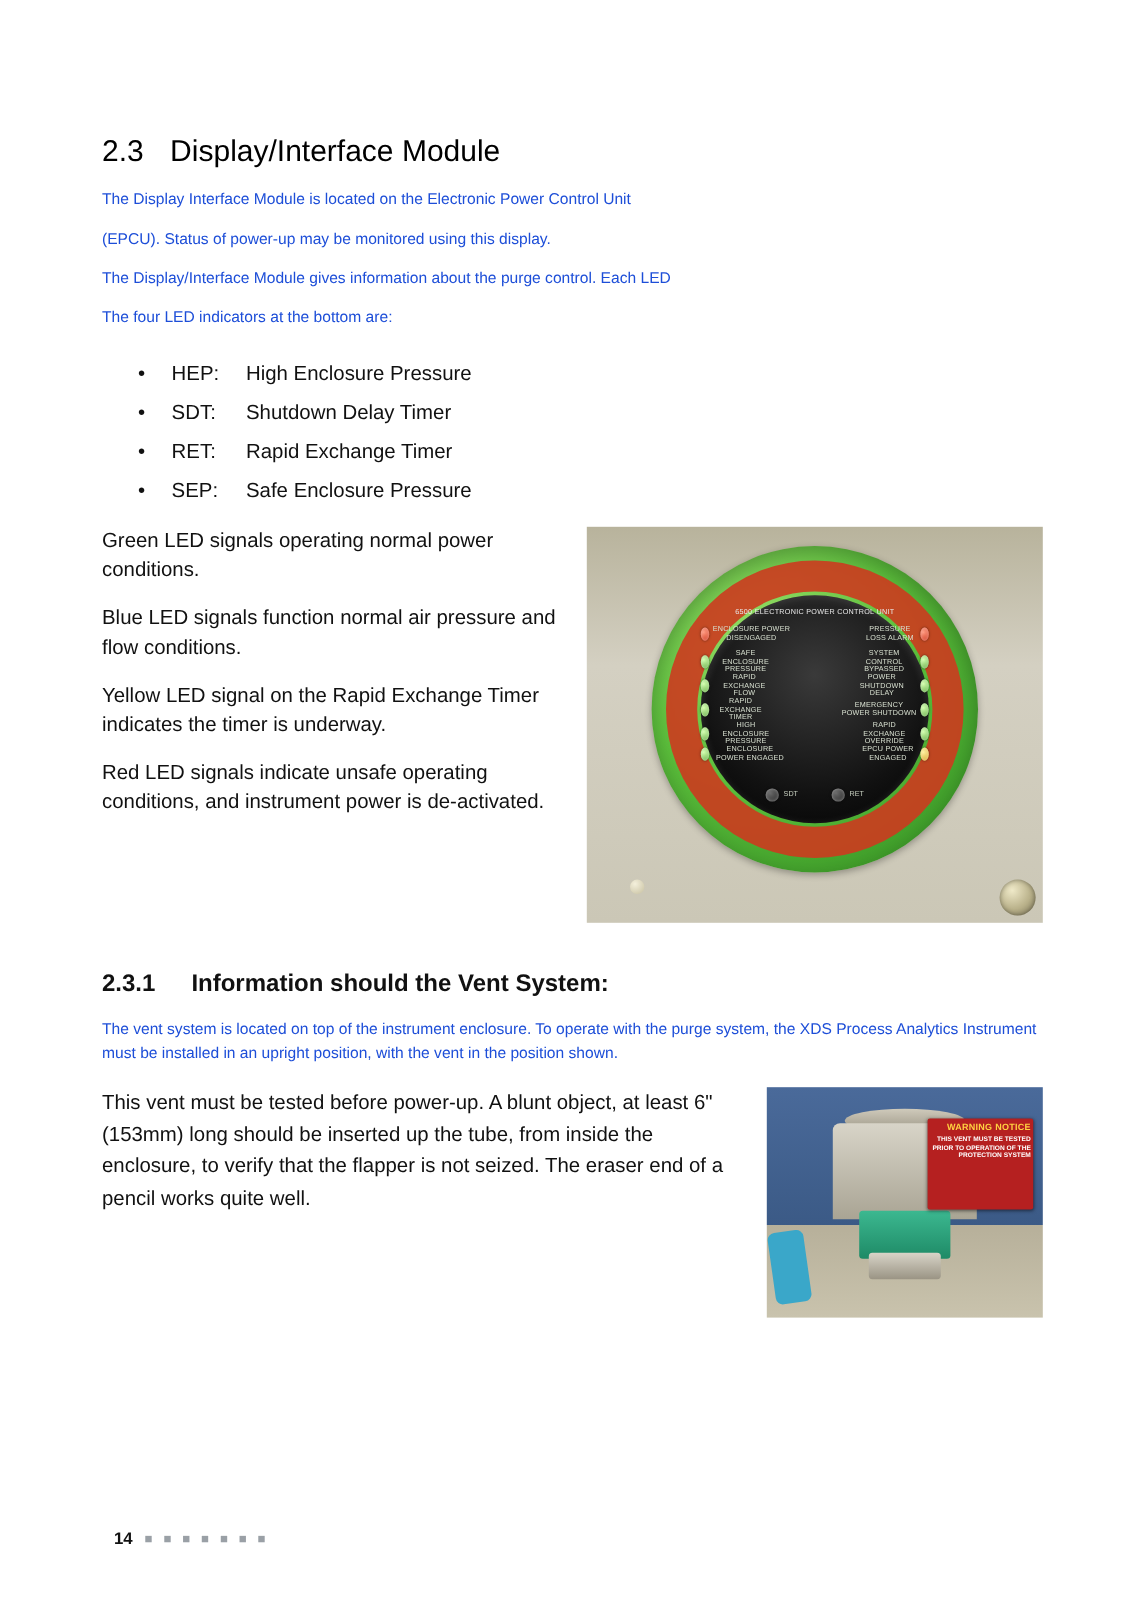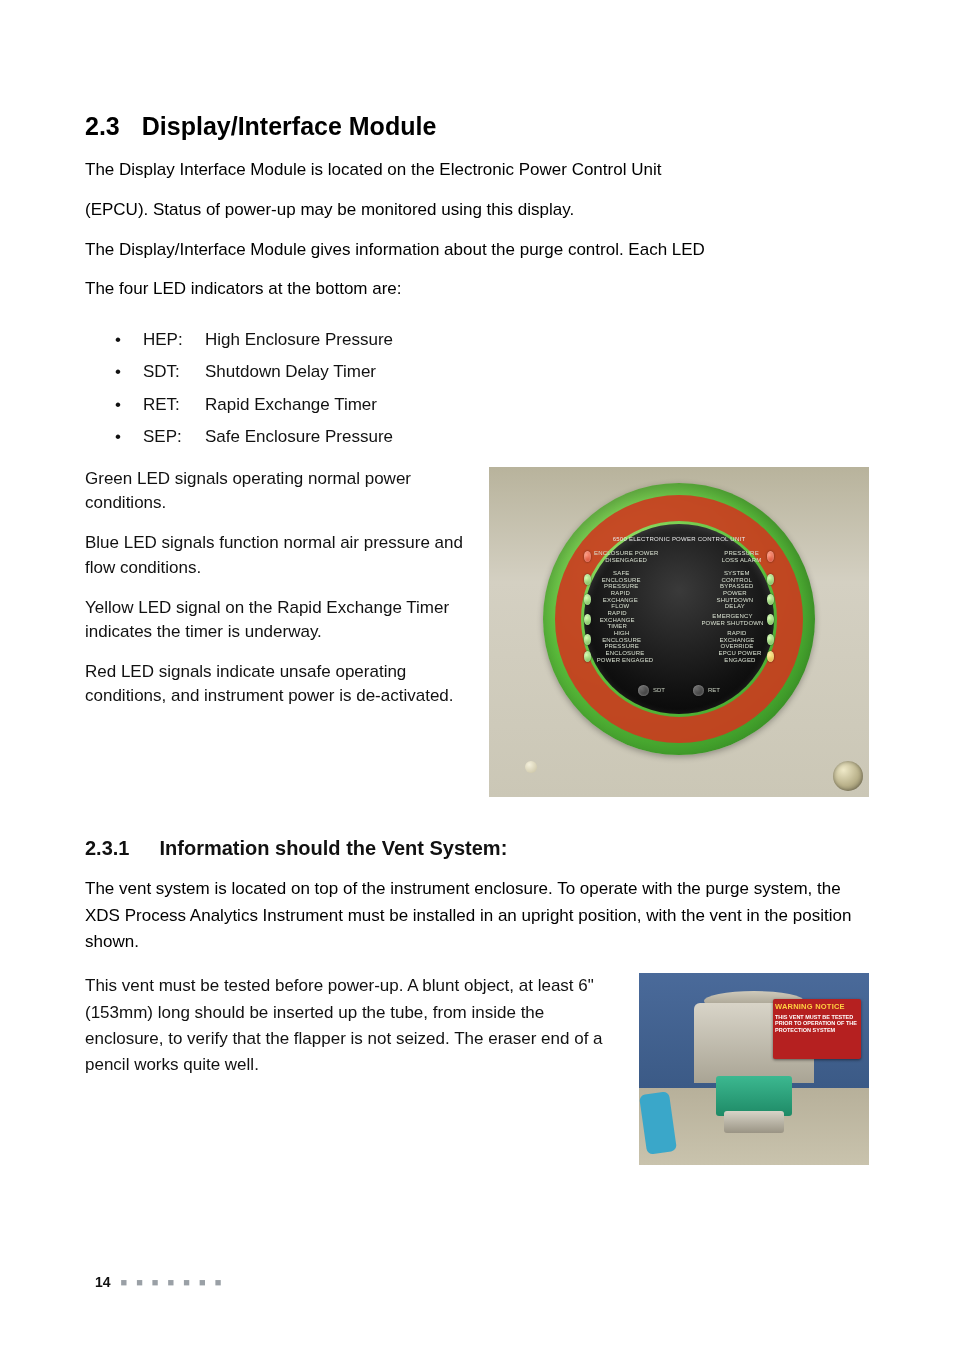--- a/index.html
+++ b/index.html
@@ -13,30 +13,30 @@
     color: #111;
     position: relative;
   }
   .page {
     box-sizing: border-box;
     padding: 112px 85px 0 85px;
     width: 954px;
   }
   h2.section {
     font-size: 25px;
-    font-weight: 700;
+    font-weight: 400;
     margin: 0 0 14px 0;
     color: #000;
   }
   h2.section .secnum { display:inline-block; margin-right: 22px; }
   p.body {
-    font-size: 17px;
+    font-size: 13px;
     line-height: 1.75;
     margin: 0 0 10px 0;
-    color: #000000;
+    color: #1d4ed8;
   }
   ul.leds {
     margin: 20px 0 14px 0;
     padding: 0 0 0 58px;
     list-style: none;
   }
   ul.leds li {
     font-size: 17px;
     line-height: 1.9;
     position: relative;
@@ -179,24 +179,24 @@
   .fig2-nut {
     position:absolute; left:30px; top:130px; width:60px; height:22px;
     background: linear-gradient(180deg,#d8d4c8,#9a9484);
     border-radius:3px;
   }
   .fig2-tube {
     position:absolute; left:4px; top:120px; width:30px; height:60px;
     background:#3aa7c9; border-radius:6px; transform:rotate(-8deg);
   }
   .fig2-tag {
-    position:absolute; right:8px; top:26px; width:88px; height:60px;
+    position:absolute; right:8px; top:26px; width:88px; height:76px;
     background:#b52020; border-radius:2px;
     box-shadow:0 1px 3px rgba(0,0,0,0.5);
-    color:#ffd040; font-weight:700; font-size:7.5px; text-align:left;
+    color:#ffd040; font-weight:700; font-size:7.5px; text-align:right;
     padding:4px 2px; box-sizing:border-box; line-height:1.15;
   }
   .fig2-tag .t1 { color:#ffd040; font-size:7.5px; margin-bottom:2px; letter-spacing:0.03em;}
   .fig2-tag .t2 { color:#fff; font-size:5.5px; font-weight:600; line-height:1.2;}
 
   .footer {
     position: absolute;
     left: 95px;
     bottom: 60px;
     font-size: 14px;

